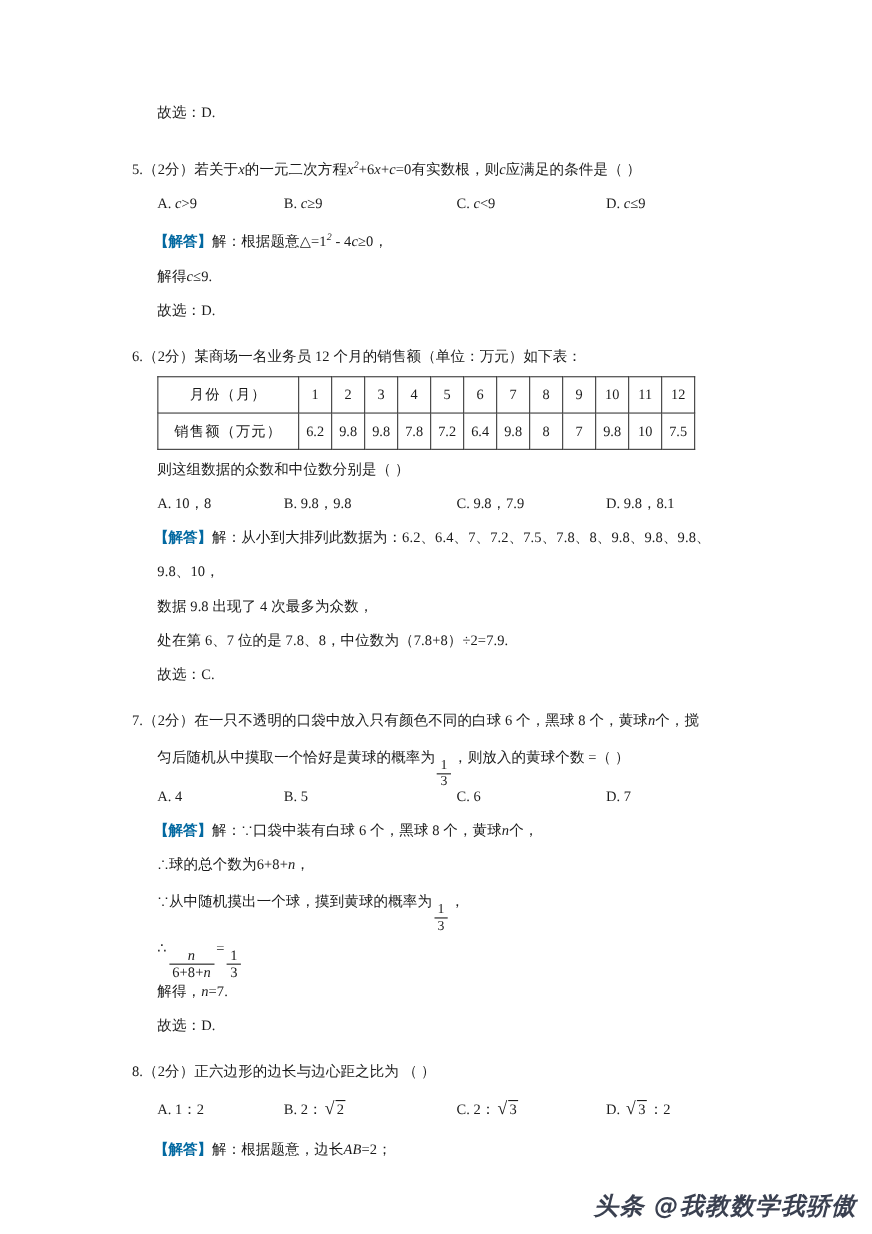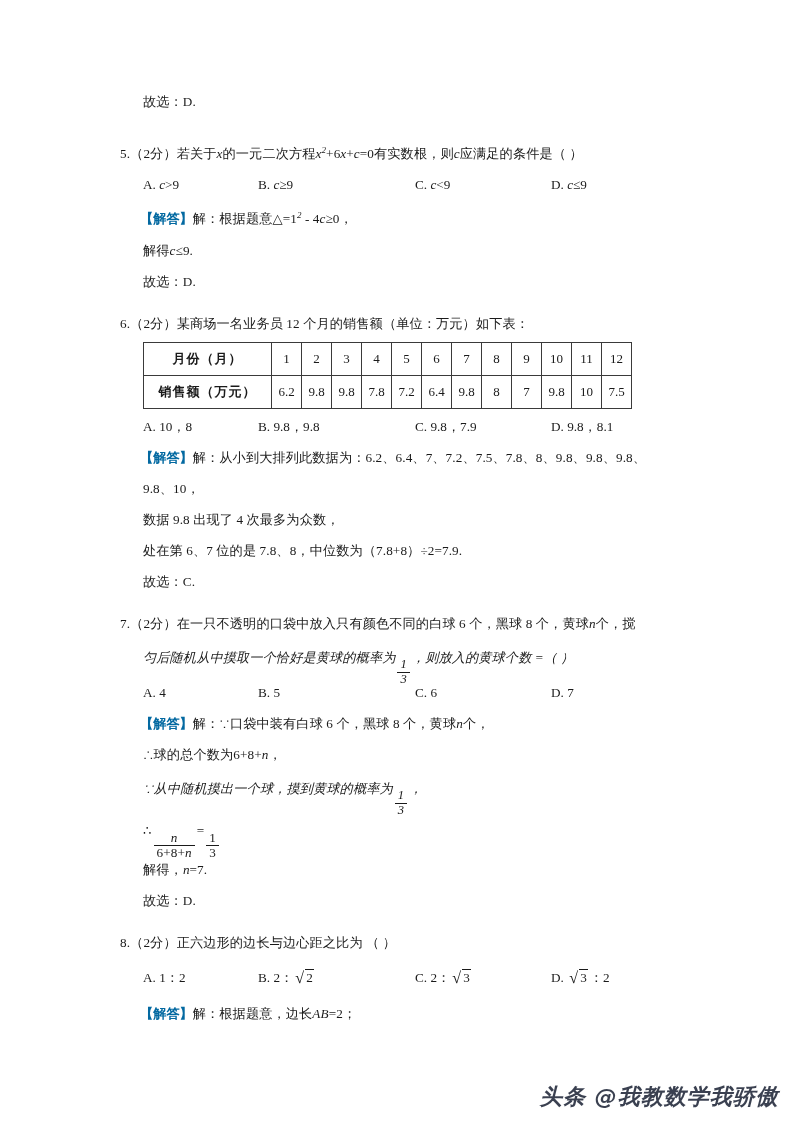--- a/index.html
+++ b/index.html
@@ -66,21 +66,21 @@
     display: inline-flex;
     flex-direction: column;
     vertical-align: -0.52em;
     text-align: center;
     font-size: 0.95em;
     margin: 0 2px;
     line-height: 1.08;
   }
   .frac .num { padding: 0 3px; border-bottom: 1.1px solid #1a1a1a; }
   .frac .den { padding: 0 3px; }
-  .fline { line-height: 38px; height: 38px; font-style: italic; }
+  .fline { line-height: 38px; height: 38px; }
 
   
   .rad {
     display: inline-block;
     position: relative;
     padding-left: 10px;
     padding-right: 2px;
     margin-left: 2px;
   }
   .rad .radsym {
@@ -105,21 +105,20 @@
     border: 1.05px solid #3a3a3a;
     text-align: center;
     height: 33px;
     padding: 0 2px;
     white-space: nowrap;
   }
   table.sales td.hdr {
     width: 128px;
     padding: 0 8px;
     letter-spacing: 1px;
-    font-weight: bold;
   }
   table.sales td.cell { width: 30px; }
 
   
   .watermark {
     position: absolute;
     left: 540px; top: 1082px;
     font-family: "DejaVu Sans", "Liberation Sans", sans-serif;
     font-size: 22px;
     font-weight: bold;
@@ -202,20 +201,23 @@
           <td class="cell">8</td>
           <td class="cell">7</td>
           <td class="cell">9.8</td>
           <td class="cell">10</td>
           <td class="cell">7.5</td>
         </tr>
       </tbody>
         </table>
     </div>
 
+    <div class="line ind-line">
+      <span>则这组数据的众数和中位数分别是（        ）</span>
+    </div>
 
     <div class="opts">
       <span class="opt a"><span>A.</span> <span>10，8</span></span>
       <span class="opt b"><span>B.</span> <span>9.8，9.8</span></span>
       <span class="opt c"><span>C.</span> <span>9.8，7.9</span></span>
       <span class="opt d"><span>D.</span> <span>9.8，8.1</span></span>
     </div>
 
     <div class="line sol-line">
       <span class="tag">【解答】</span><span>解：从小到大排列此数据为：6.2、6.4、7、7.2、7.5、7.8、8、9.8、9.8、9.8、</span>

